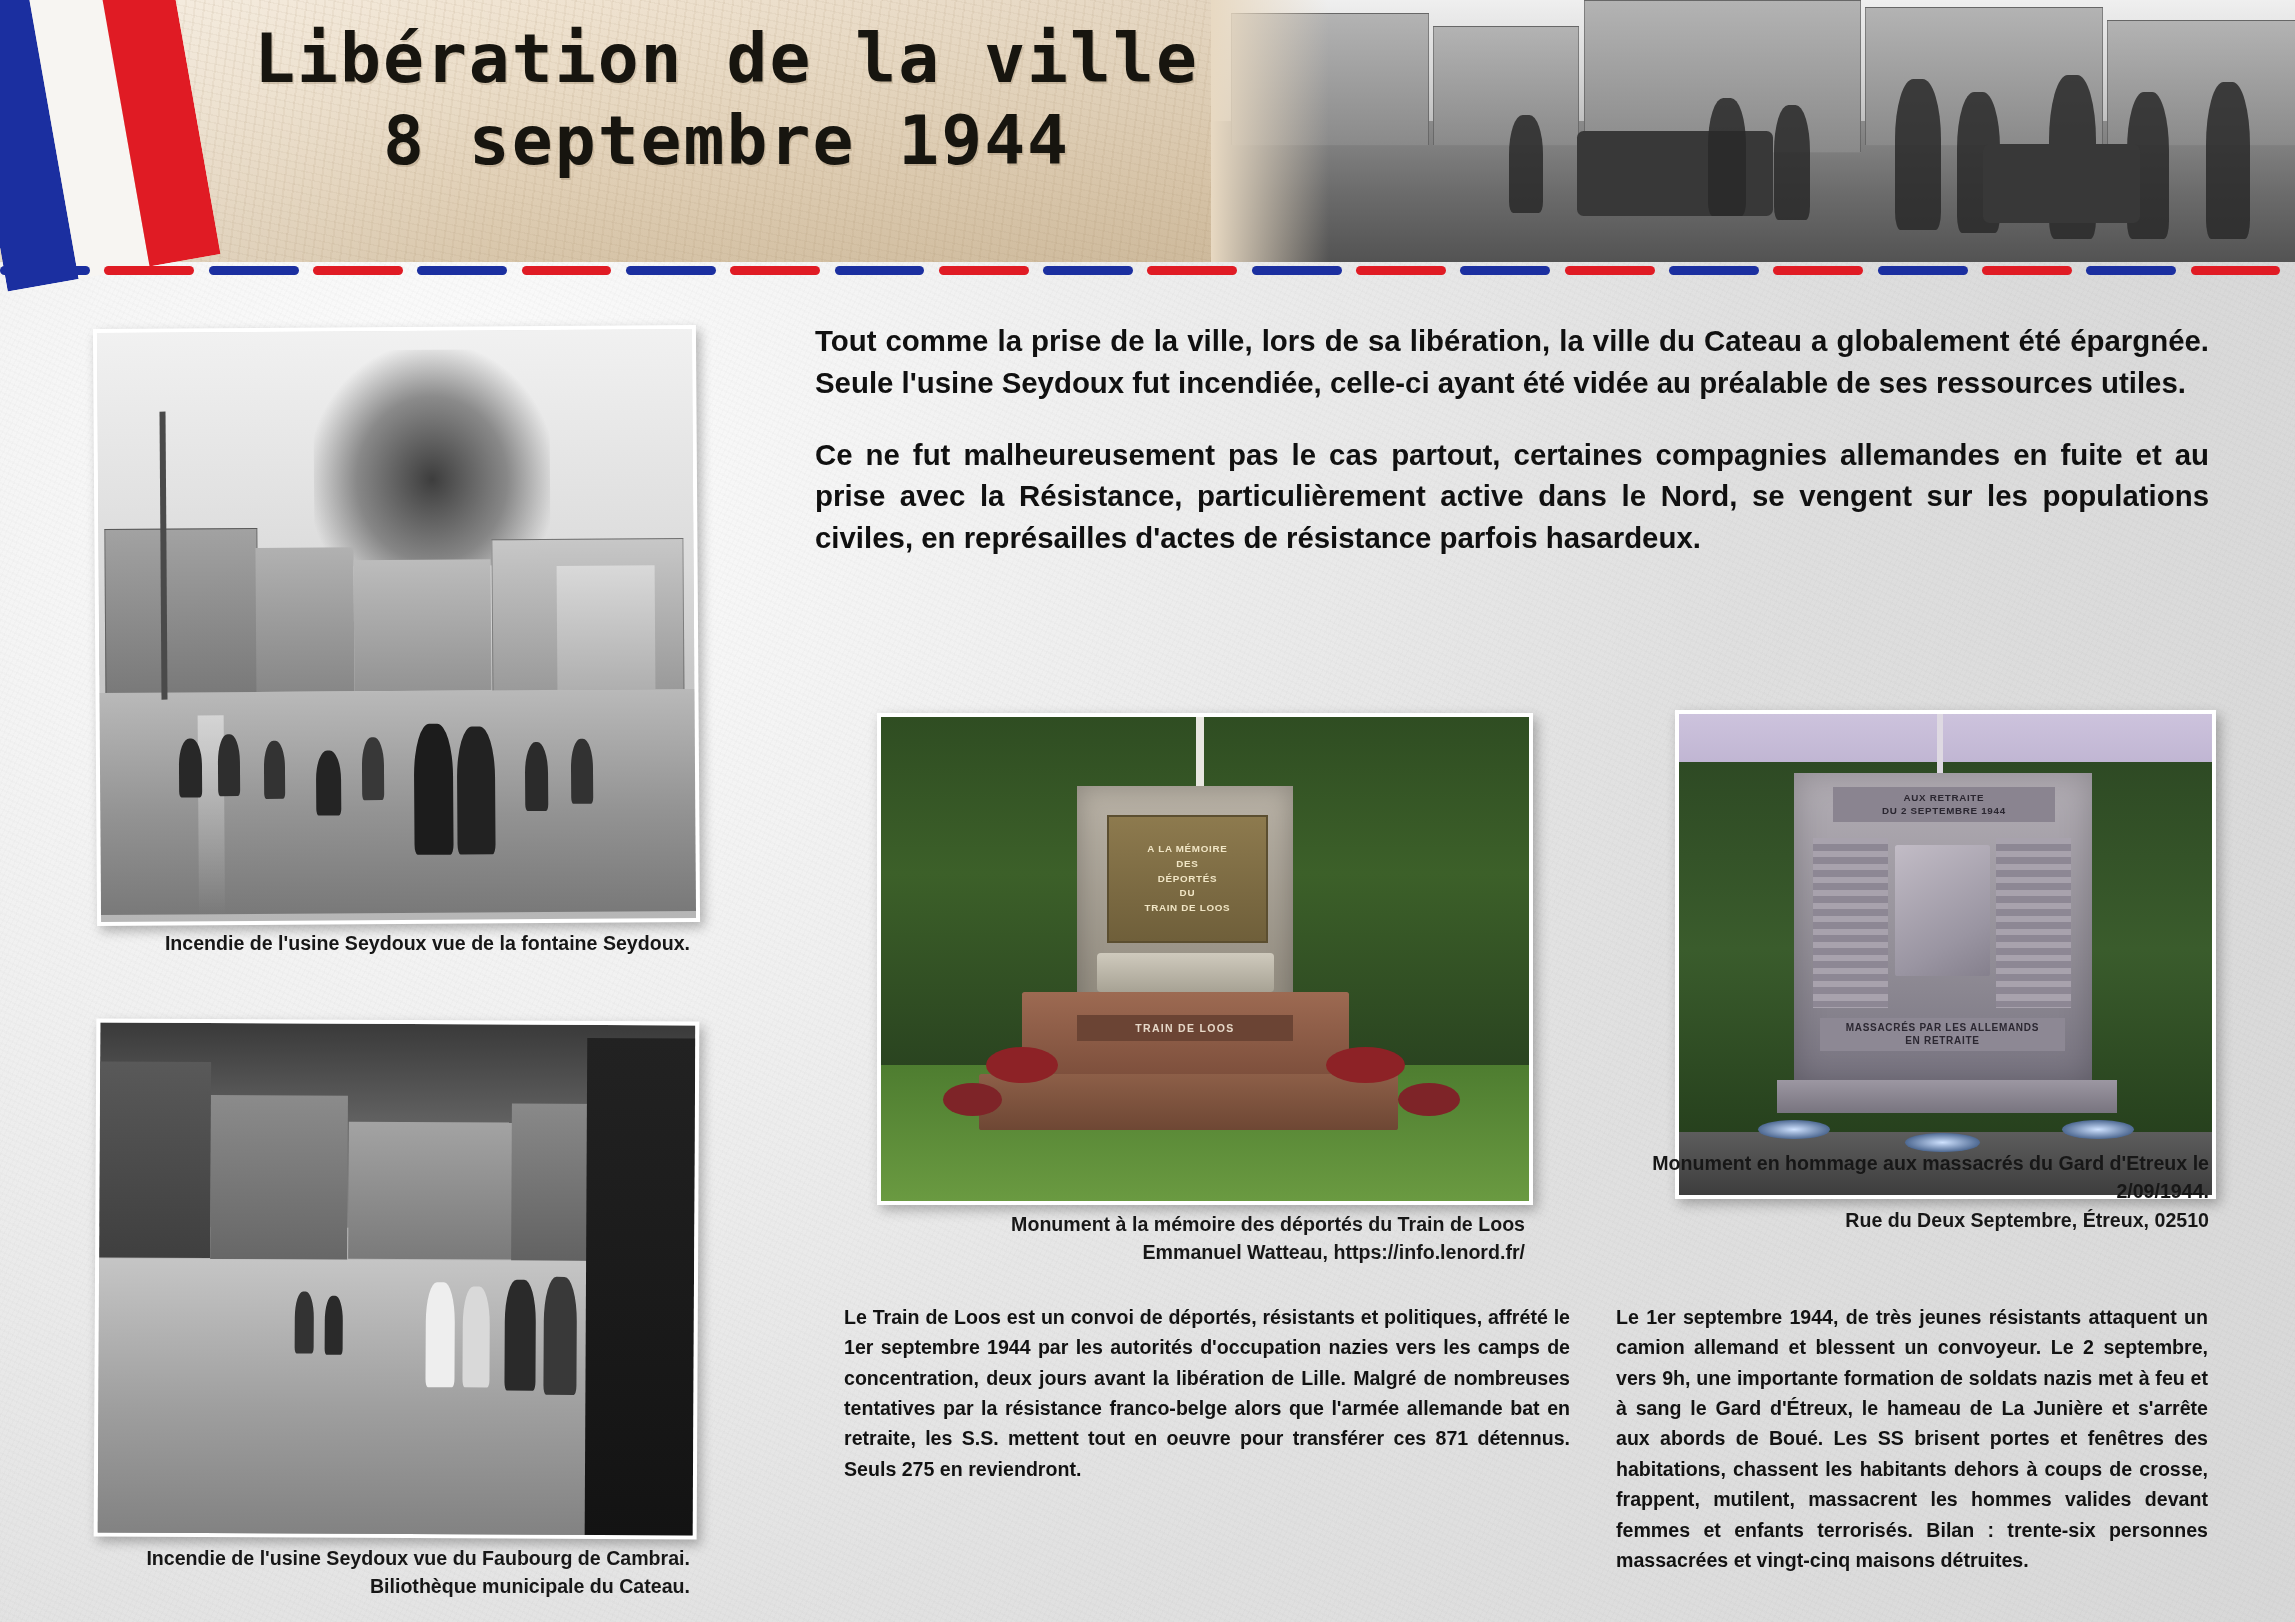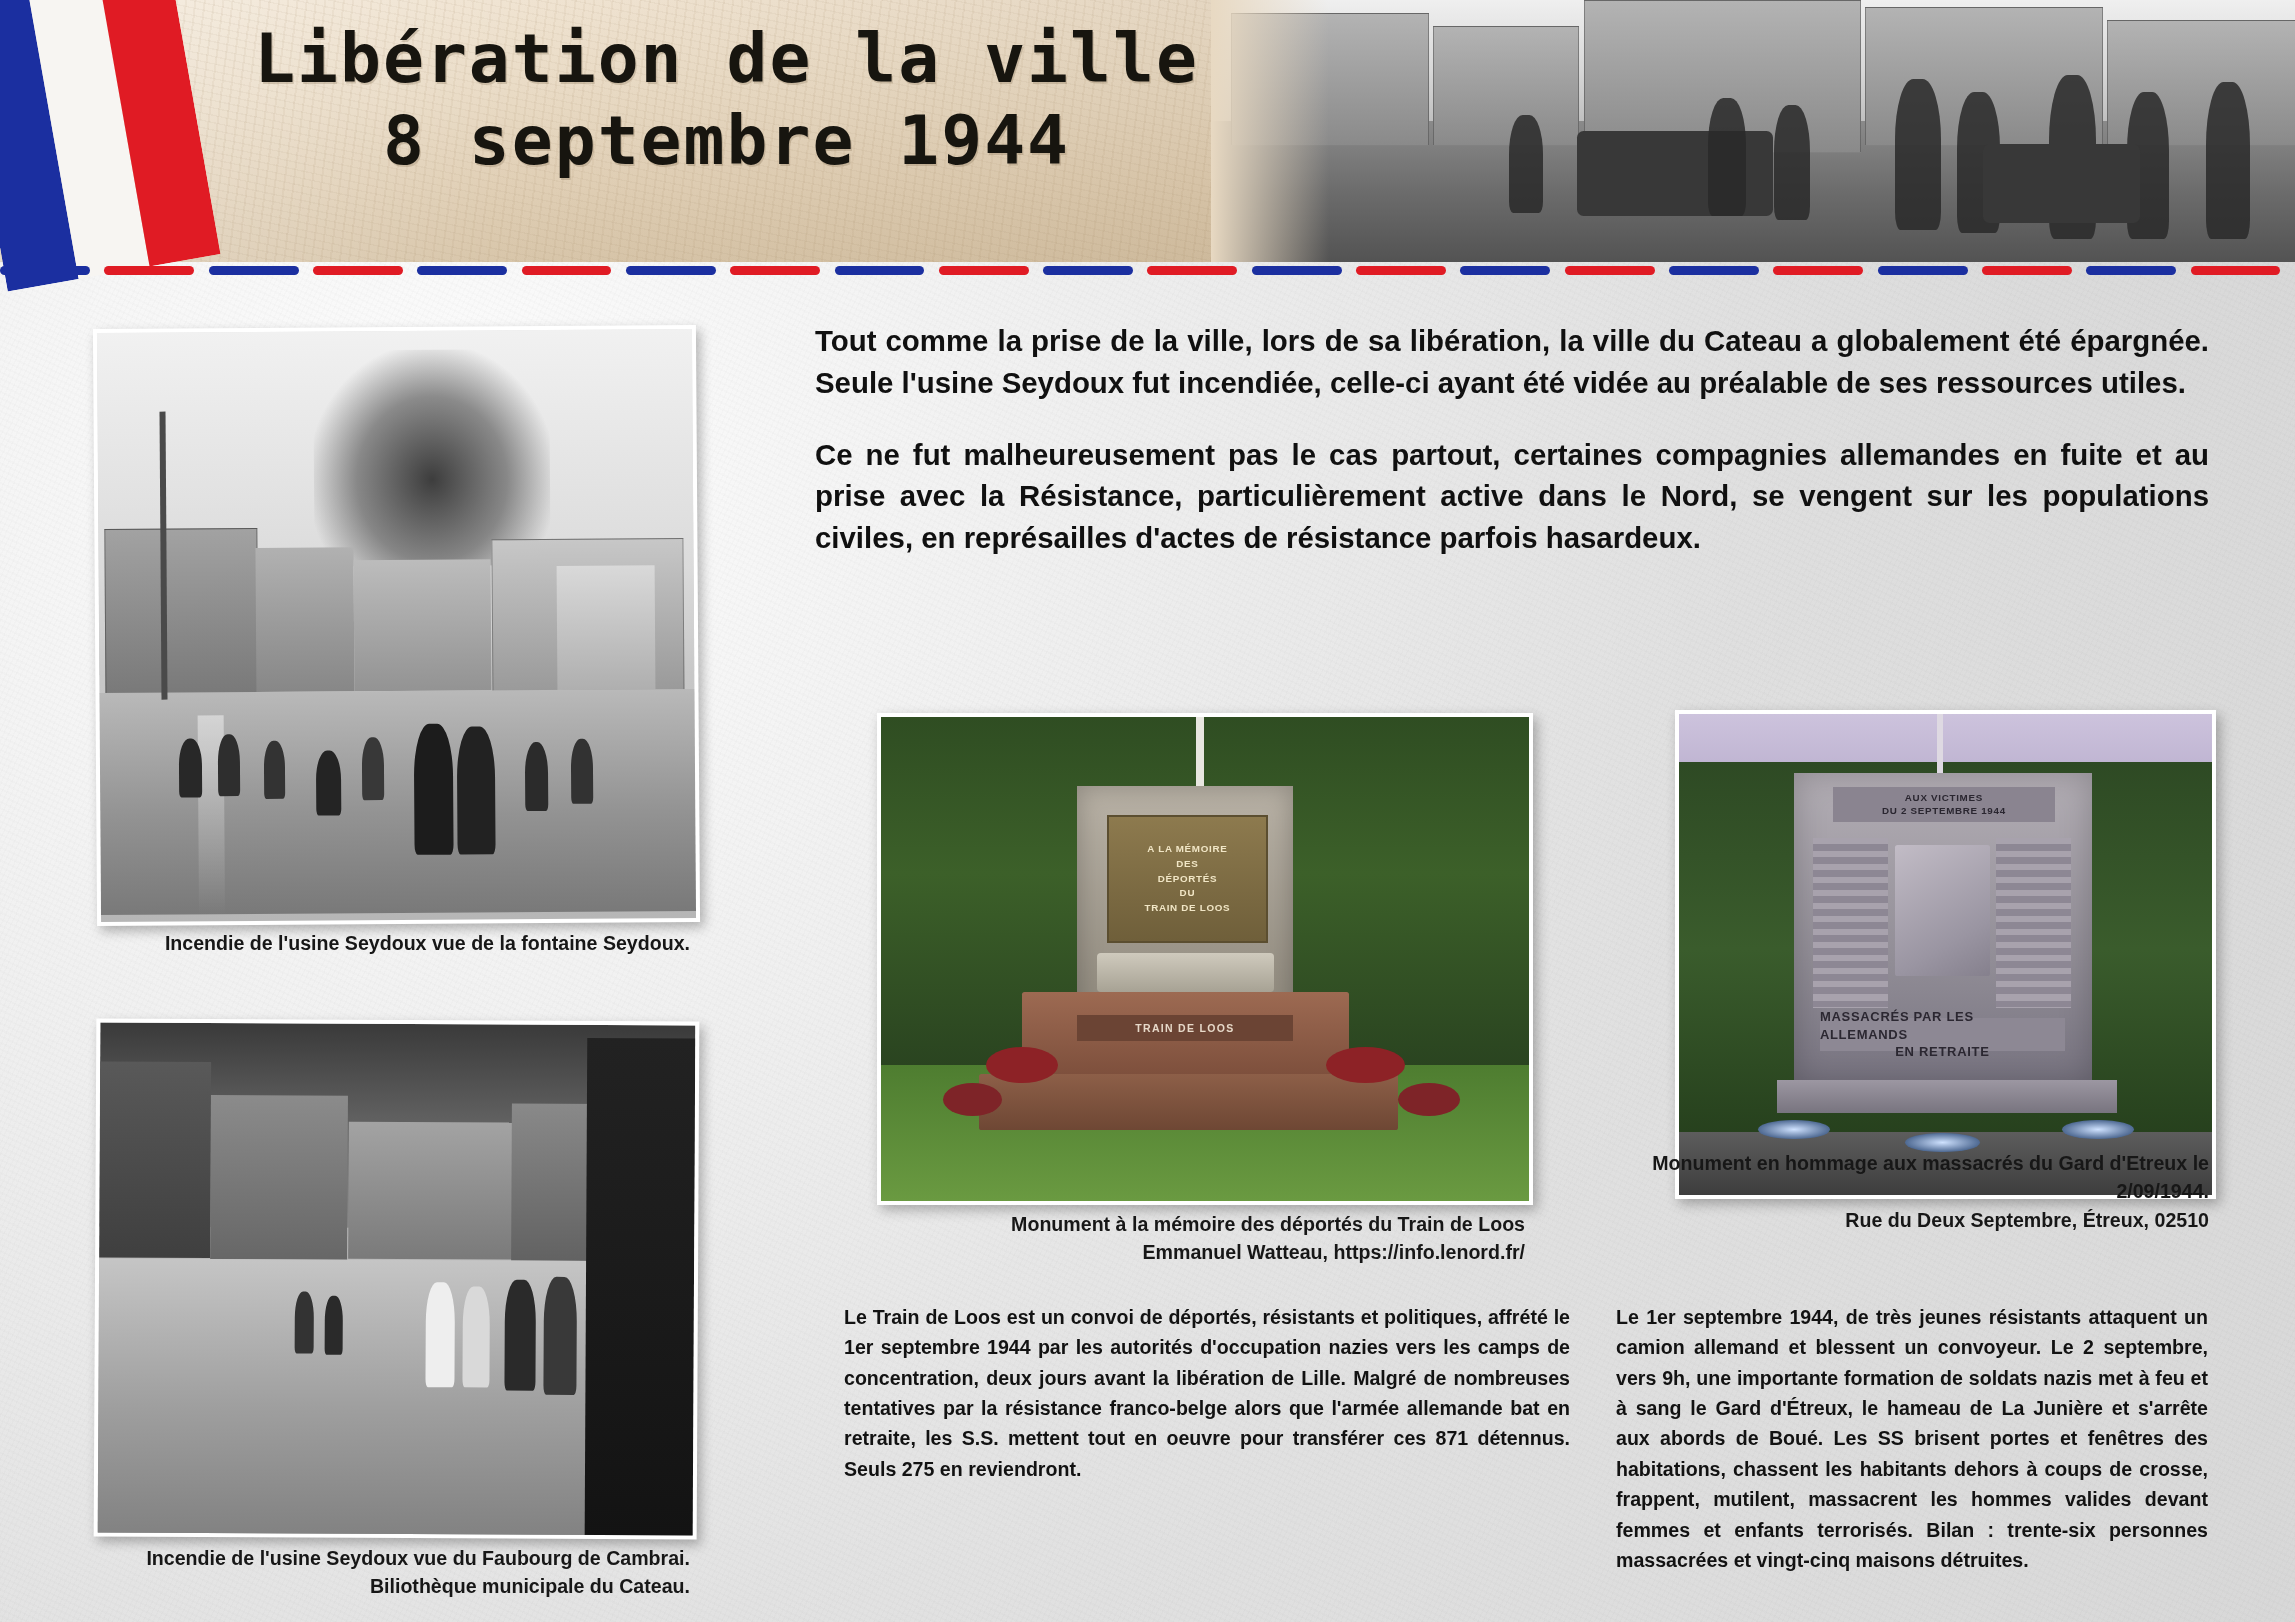--- a/index.html
+++ b/index.html
@@ -360,27 +360,27 @@
   </div>
 
   <div class="photo-frame" style="left:1675px; top:429px; width:533px; height:481px;">
     <div class="photo-inner">
       <div class="ph purple-sky" style="left:0; top:0; width:100%; height:16%;"></div>
       <div class="ph hedge" style="left:0; top:10%; width:100%; height:78%; background:linear-gradient(180deg,#2e4a24 0%, #3a5c2c 50%, #26401d 100%);"></div>
       <div class="ph" style="left:0; bottom:0; width:100%; height:13%; background:linear-gradient(180deg,#5d5d5d 0%, #3d3d3d 100%);"></div>
       <div class="ph" style="left:258px; top:0; width:5.9px; height:62px; background:#ded9e2;"></div>
       <div class="ph granite" style="left:115px; top:59px; width:298px; height:311px; box-shadow: inset 0 0 33px rgba(0,0,0,0.22);"></div>
       <div class="ph" style="left:154px; top:73px; width:222px; height:35px; background:#8a8490; color:#2a2630; font-size:9.8px; font-weight:bold; letter-spacing:0.7px; display:flex; flex-direction:column; align-items:center; justify-content:center; line-height:1.35;">
-        <span>AUX VICTIMES</span>
+        <span>AUX RETRAITE</span>
         <span>DU 2 SEPTEMBRE 1944</span>
       </div>
       <div class="ph" style="left:134px; top:124px; width:75px; height:170px; background:repeating-linear-gradient(180deg,#a8a2ad 0px,#a8a2ad 6.5px,#8d8794 6.5px,#8d8794 13px);"></div>
       <div class="ph" style="left:317px; top:124px; width:75px; height:170px; background:repeating-linear-gradient(180deg,#a8a2ad 0px,#a8a2ad 6.5px,#8d8794 6.5px,#8d8794 13px);"></div>
       <div class="ph" style="left:216px; top:131px; width:95px; height:131px; background:linear-gradient(150deg,#c2bcc6 0%, #9a95a2 70%, #85808d 100%); border-radius:2.6px;"></div>
-      <div class="ph" style="left:141px; top:304px; width:245px; height:33px; background:#8d8894; color:#2b2731; font-size:13px; font-weight:bold; letter-spacing:0.7px; display:flex; flex-direction:column; align-items:center; justify-content:center; line-height:1.35;">
+      <div class="ph" style="left:141px; top:304px; width:245px; height:33px; background:#8d8894; color:#2b2731; font-size:10px; font-weight:bold; letter-spacing:0.7px; display:flex; flex-direction:column; align-items:center; justify-content:center; line-height:1.35;">
         <span>MASSACRÉS PAR LES ALLEMANDS</span>
         <span>EN RETRAITE</span>
       </div>
       <div class="ph" style="left:98px; top:366px; width:340px; height:33px; background:linear-gradient(180deg,#9c97a2 0%, #78747f 100%);"></div>
       <div class="ph" style="left:79px; top:406px; width:72px; height:19.6px; background:radial-gradient(ellipse, #cfe2ff 0%, #4f6a93 70%, #2b3a50 100%); border-radius:50%;"></div>
       <div class="ph" style="left:226px; top:419px; width:75px; height:19.6px; background:radial-gradient(ellipse, #cfe2ff 0%, #4f6a93 70%, #2b3a50 100%); border-radius:50%;"></div>
       <div class="ph" style="left:383px; top:406px; width:72px; height:19.6px; background:radial-gradient(ellipse, #cfe2ff 0%, #4f6a93 70%, #2b3a50 100%); border-radius:50%;"></div>
     </div>
   </div>
 

